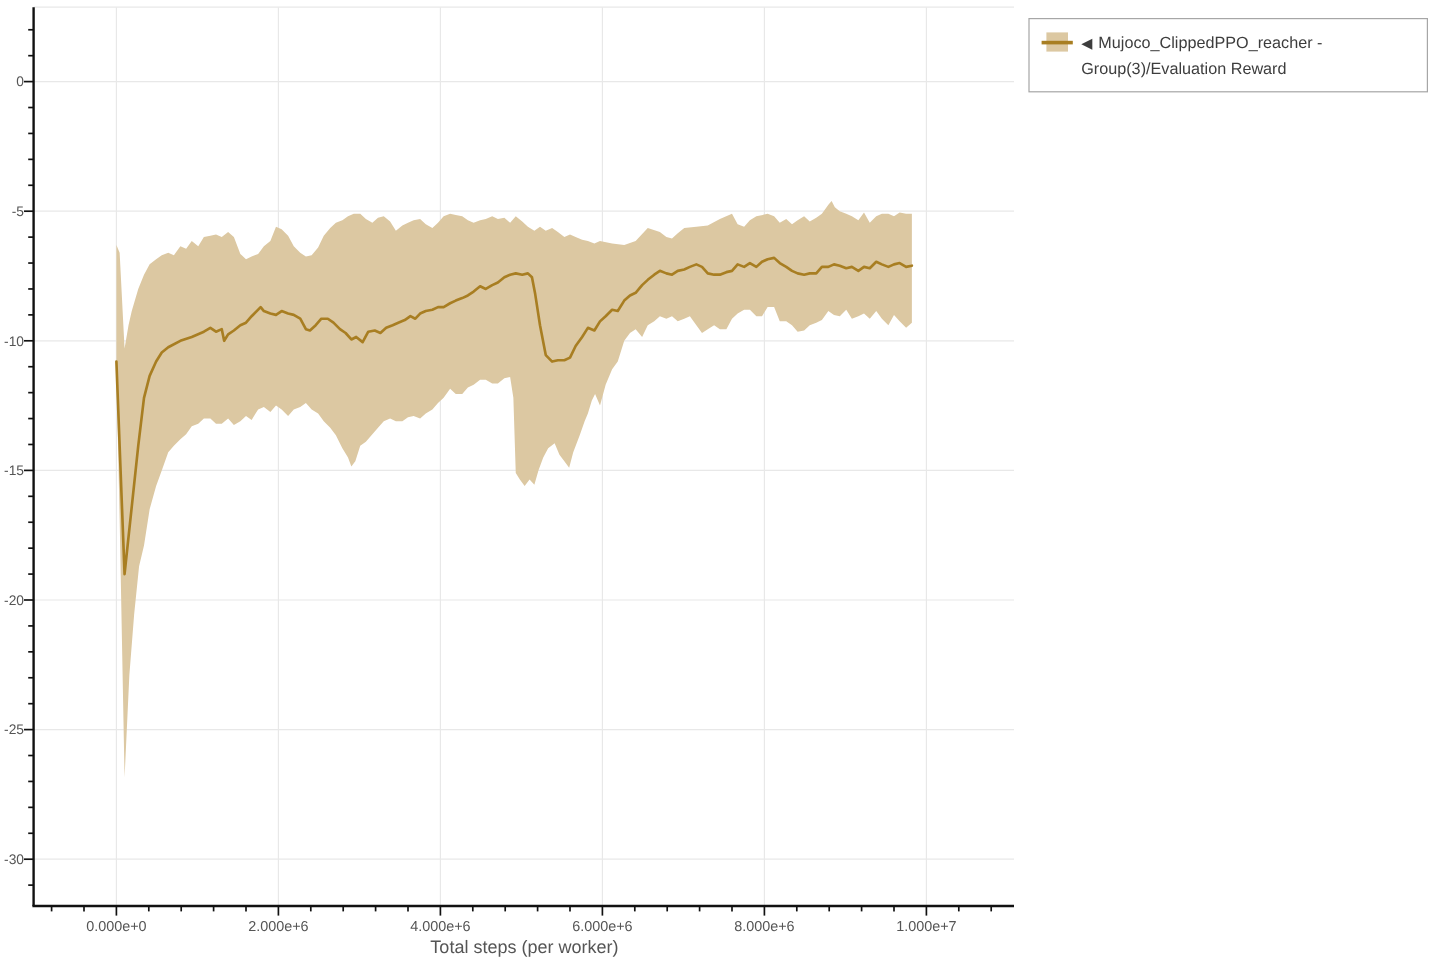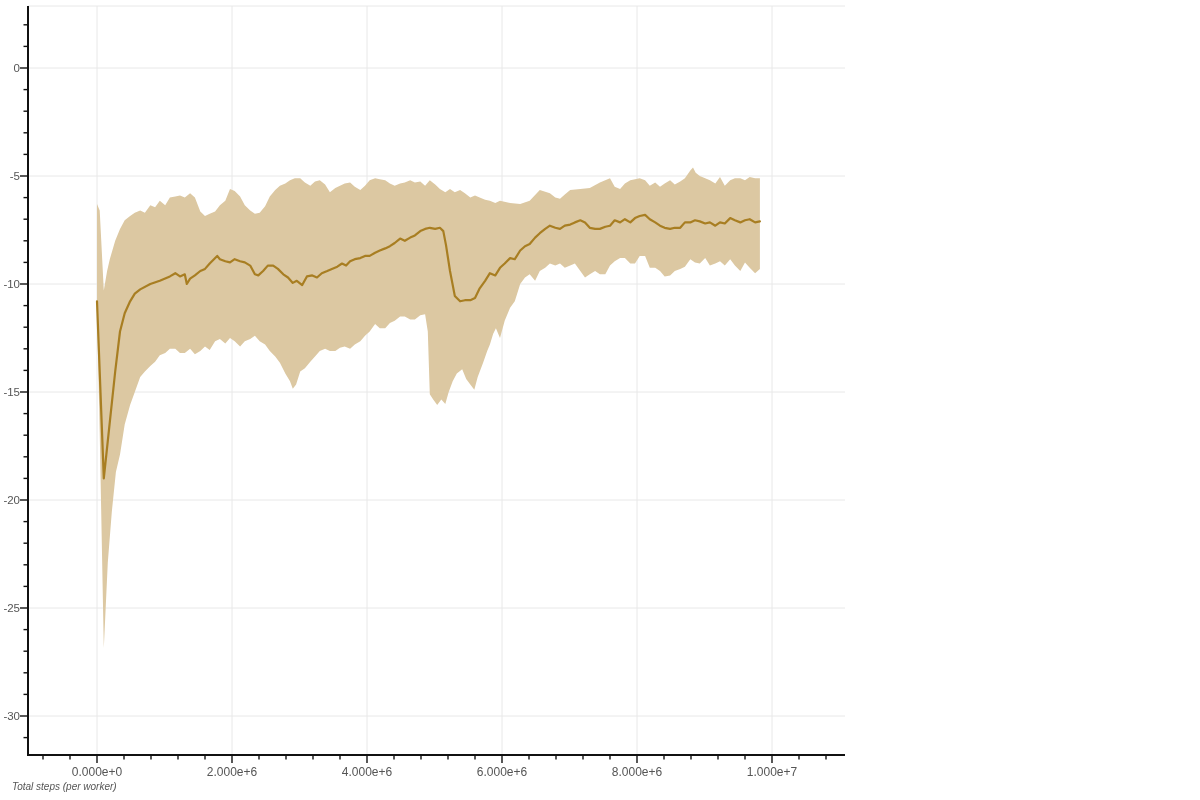--- a/index.html
+++ b/index.html
@@ -1,20 +1,20 @@
 <!DOCTYPE html>
 <html><head>
 <meta charset="utf-8">
 <style>
   html,body{margin:0;padding:0;background:#ffffff;}
   body{font-family:"Liberation Sans","DejaVu Sans",sans-serif;}
   #stage{position:relative;width:1200px;height:800px;background:#fff;overflow:hidden;}
   #chart-svg{position:absolute;left:0;top:0;}
-  #x-axis-title{position:absolute;left:12px;top:781px;width:850px;
-    font-style:italic;font-size:10px;color:#555;}
+  #x-axis-title{position:absolute;left:12px;top:781px;width:850px;text-align:center;
+    font-size:15px;color:#555;}
   #legend-box{position:absolute;left:857px;top:15px;width:333px;box-sizing:border-box;
     background:#fff;border:1px solid #a6a6a6;padding:9px 10px 8px 10px;display:flex;align-items:flex-start;}
   .swatch{position:relative;width:26px;height:16px;flex:0 0 26px;margin-top:2px;margin-right:7px;display:inline-block;}
   .swatch-rect{position:absolute;left:4px;top:0;width:18px;height:16px;}
   .swatch-line{position:absolute;left:0;top:6.5px;width:26px;height:3px;}
   .legend-text{font-size:13.5px;line-height:21px;}
   .legend-arrow{margin-right:5px;font-size:12px;}
 </style>
 </head>
 <body>
@@ -111,13 +111,20 @@
       <text x="20" y="612" text-anchor="end" fill="#555555" font-size="11.5px" font-family="&quot;Liberation Sans&quot;,&quot;DejaVu Sans&quot;,sans-serif">-25</text>
       <text x="20" y="720" text-anchor="end" fill="#555555" font-size="11.5px" font-family="&quot;Liberation Sans&quot;,&quot;DejaVu Sans&quot;,sans-serif">-30</text>
       <text x="97" y="776" text-anchor="middle" fill="#555555" font-size="12px" font-family="&quot;Liberation Sans&quot;,&quot;DejaVu Sans&quot;,sans-serif">0.000e+0</text>
       <text x="232" y="776" text-anchor="middle" fill="#555555" font-size="12px" font-family="&quot;Liberation Sans&quot;,&quot;DejaVu Sans&quot;,sans-serif">2.000e+6</text>
       <text x="367" y="776" text-anchor="middle" fill="#555555" font-size="12px" font-family="&quot;Liberation Sans&quot;,&quot;DejaVu Sans&quot;,sans-serif">4.000e+6</text>
       <text x="502" y="776" text-anchor="middle" fill="#555555" font-size="12px" font-family="&quot;Liberation Sans&quot;,&quot;DejaVu Sans&quot;,sans-serif">6.000e+6</text>
       <text x="637" y="776" text-anchor="middle" fill="#555555" font-size="12px" font-family="&quot;Liberation Sans&quot;,&quot;DejaVu Sans&quot;,sans-serif">8.000e+6</text>
       <text x="772" y="776" text-anchor="middle" fill="#555555" font-size="12px" font-family="&quot;Liberation Sans&quot;,&quot;DejaVu Sans&quot;,sans-serif">1.000e+7</text>
     </svg>
   <div id="x-axis-title" style="color: rgb(85, 85, 85);">Total steps (per worker)</div>
+  <div id="legend-box" style="border-color: rgb(166, 166, 166); color: rgb(61, 61, 61);">
+    <span class="swatch">
+      <span class="swatch-rect" style="background: rgb(220, 200, 162);"></span>
+      <span class="swatch-line" style="background: rgb(168, 126, 34);"></span>
+    </span>
+    <div class="legend-text"><span class="legend-arrow">◀</span><span>Mujoco_ClippedPPO_reacher - Group(3)/Evaluation Reward</span></div>
+  </div>
 </div>
 
 </body></html>

